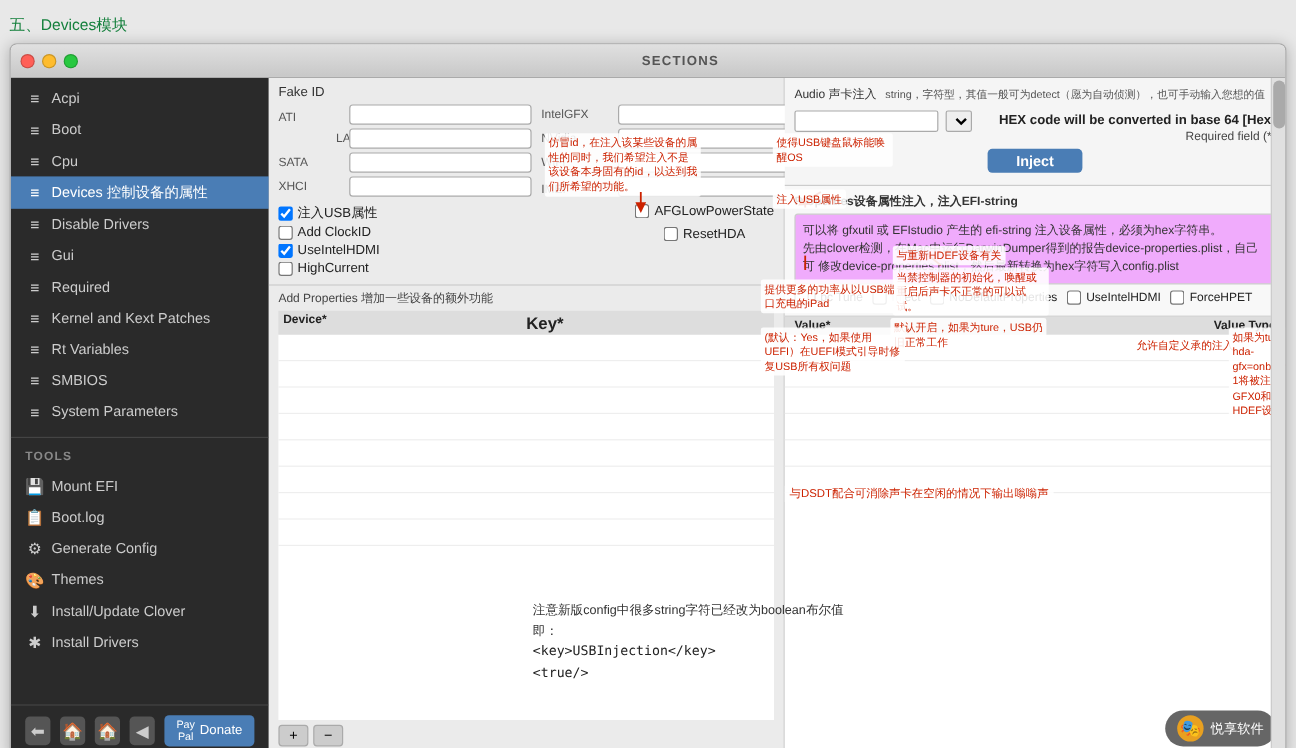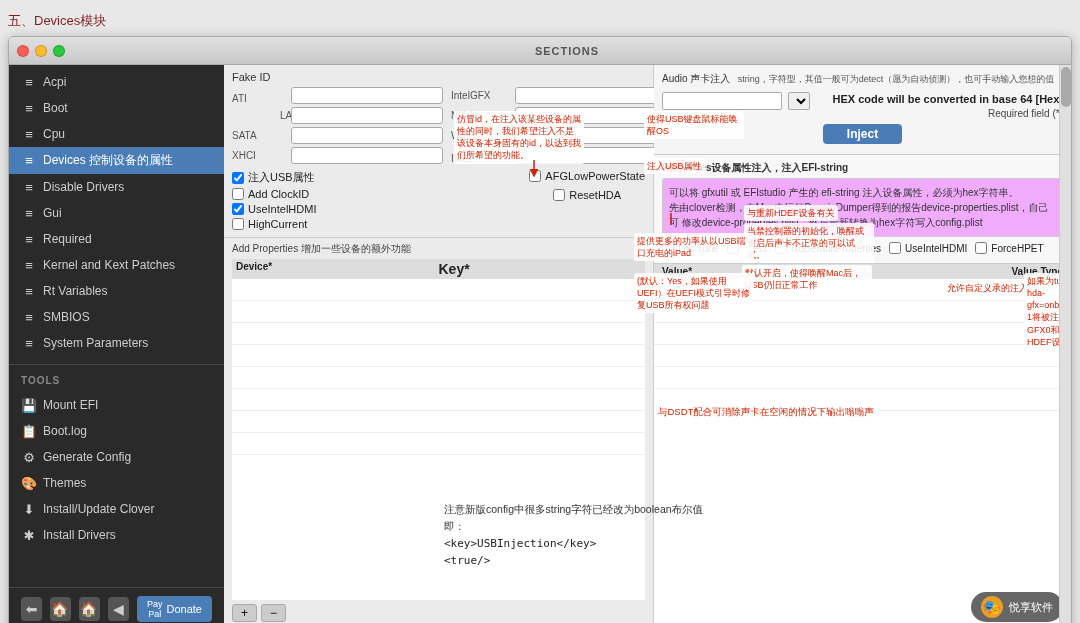--- a/index.html
+++ b/index.html
@@ -1,18 +1,18 @@
 <!DOCTYPE html>
 <html><head>
   <meta charset="utf-8">
   <style>
     * { box-sizing: border-box; margin: 0; padding: 0; }
     body { font-family: -apple-system, BlinkMacSystemFont, "Helvetica Neue", Arial, sans-serif; font-size: 12px; background: #e8e8e8; color: #222; }
     .outer-wrapper { background: #e8e8e8; padding: 8px; }
-    .title-bar-outer { font-size: 13px; color: #7f1d1d; padding: 4px 0 6px 0; }
+    .title-bar-outer { font-size: 13px; color: #15803d; padding: 4px 0 6px 0; }
     .app-window { display: flex; flex-direction: column; border: 1px solid #aaa; border-radius: 6px; overflow: hidden; background: #fff; box-shadow: 0 2px 12px rgba(0,0,0,0.25); }
     .title-bar { background: linear-gradient(to bottom, #e0e0e0, #c8c8c8); height: 28px; display: flex; align-items: center; padding: 0 8px; gap: 6px; border-bottom: 1px solid #aaa; }
     .traffic-light { width: 12px; height: 12px; border-radius: 50%; border: 1px solid rgba(0,0,0,0.2); }
     .tl-red { background: #ff5f57; }
     .tl-yellow { background: #febc2e; }
     .tl-green { background: #28c840; }
     .sections-label { flex: 1; text-align: center; font-size: 11px; font-weight: bold; color: #555; letter-spacing: 1px; }
     .main-content { display: flex; height: 565px; }
     .sidebar { width: 215px; background: #2a2a2a; flex-shrink: 0; display: flex; flex-direction: column; }
     .sidebar-section { padding: 4px 0; }
@@ -347,21 +347,21 @@
 
             <div style="position:absolute; top:140px; left:520px; background:rgba(255,255,255,0.88); font-size:9px; color:#cc2200; max-width:110px; line-height:1.35; padding:2px 3px; border-radius:2px;">
               与重新HDEF设备有关
             </div>
 
             <div style="position:absolute; top:158px; left:520px; background:rgba(255,255,255,0.88); font-size:9px; color:#cc2200; max-width:130px; line-height:1.35; padding:2px 3px; border-radius:2px;">
               当禁控制器的初始化，唤醒或重启后声卡不正常的可以试试。
             </div>
 
             <div style="position:absolute; top:200px; left:518px; background:rgba(255,255,255,0.88); font-size:9px; color:#cc2200; max-width:130px; line-height:1.35; padding:2px 3px; border-radius:2px;">
-              默认开启，使得唤醒Mac后，USB仍旧正常工作
+              默认开启，如果为ture，USB仍旧正常工作
             </div>
 
             <div style="position:absolute; top:168px; left:410px; background:rgba(255,255,255,0.88); font-size:9px; color:#cc2200; max-width:120px; line-height:1.35; padding:2px 3px; border-radius:2px;">
               提供更多的功率从以USB端口充电的iPad
             </div>
 
             <div style="position:absolute; top:208px; left:410px; background:rgba(255,255,255,0.88); font-size:9px; color:#cc2200; max-width:120px; line-height:1.35; padding:2px 3px; border-radius:2px;">
               (默认：Yes，如果使用UEFI）在UEFI模式引导时修复USB所有权问题
             </div>
 

